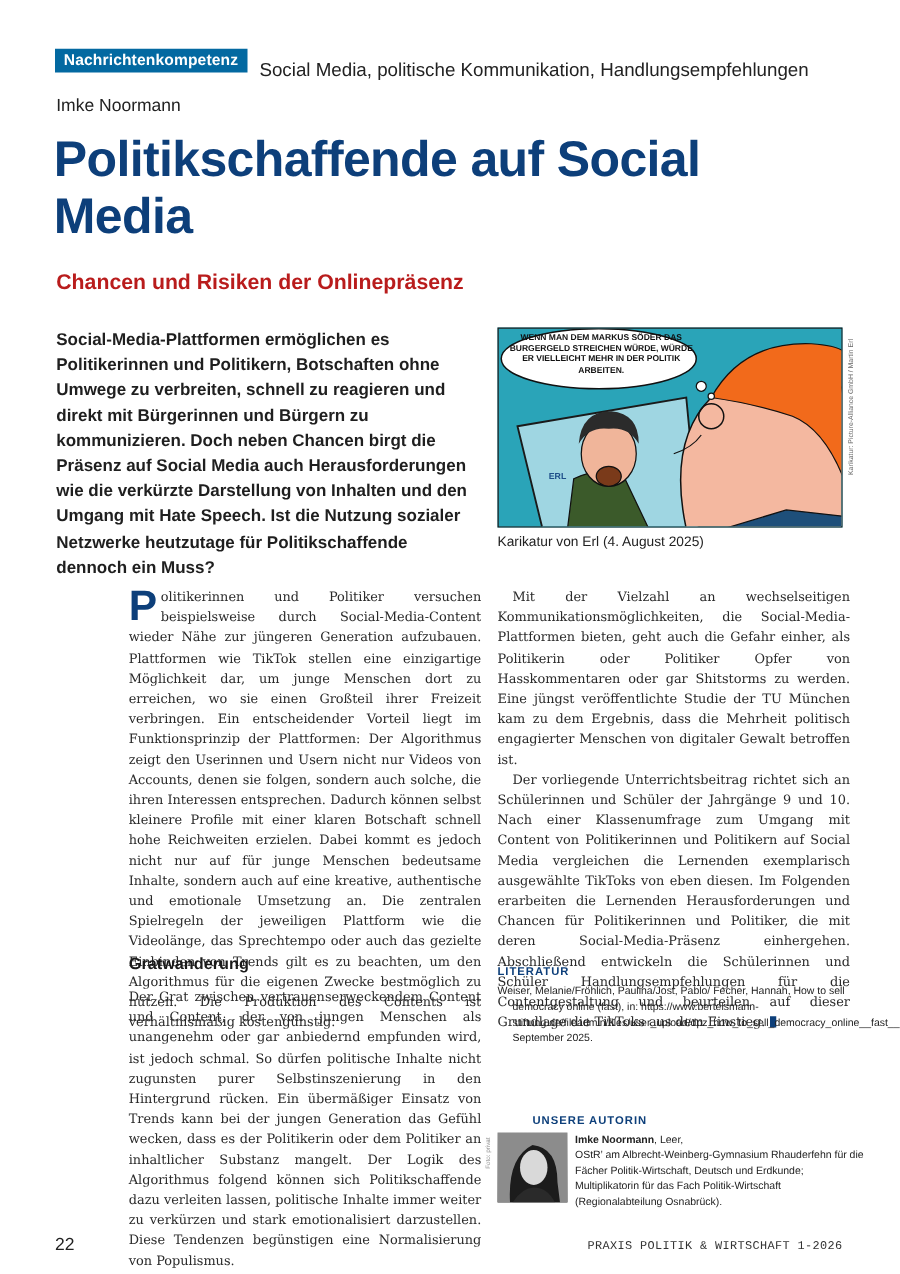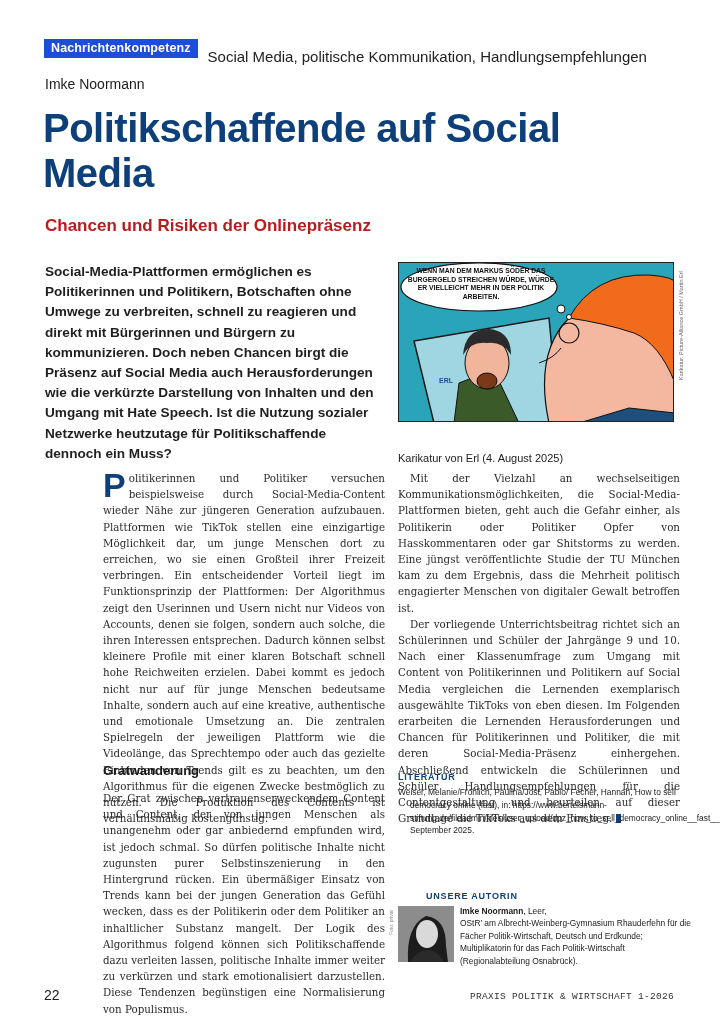--- a/index.html
+++ b/index.html
@@ -1,32 +1,32 @@
 <!DOCTYPE html>
 <html><head>
 <meta charset="utf-8">
 <style>
   * { margin:0; padding:0; box-sizing:border-box; }
   html, body { width:720px; height:1019px; background:#ffffff; overflow:hidden; }
   body { position:relative; font-family:"Liberation Sans", sans-serif; color:#1a1a1a; }
 
   .kicker-row { position:absolute; left:44px; top:32px; display:flex; align-items:center; gap:10px; }
-  .kicker { background:#1d4ed8; color:#fff; font-weight:700; font-size:12.5px; padding:2px 7px 3px; letter-spacing:0.1px; }
+  .kicker { background:#0369a1; color:#fff; font-weight:700; font-size:12.5px; padding:2px 7px 3px; letter-spacing:0.1px; }
   .kicker-tags { font-size:15px; color:#222;margin-top:16px; }
 
   .author { position:absolute; left:45px; top:76px; font-size:14px; color:#222; }
   .title { position:absolute; left:43px; top:106px; font-size:40px; line-height:45px; font-weight:700; color:#0d3f7a; letter-spacing:-0.5px; width:560px; }
   .subtitle { position:absolute; left:45px; top:216px; font-size:17px; color:#b91c1c; font-weight:700; }
 
   .lead { position:absolute; left:45px; top:262px; width:335px; font-size:13.6px; line-height:20.2px; font-weight:700; color:#1f1f1f; }
 
   .cartoon { position:absolute; left:398px; top:262px; width:276px; height:160px; background:#2aa4b8; border:1px solid #222; overflow:hidden; }
   .credit-vert { position:absolute; left:678px; top:262px; width:10px; height:120px; }
   .credit-vert span { position:absolute; left:0; top:118px; transform:rotate(-90deg); transform-origin:left top; font-size:5.5px; color:#666; white-space:nowrap; }
-  .caption { position:absolute; left:398px; top:428px; font-size:11px; color:#222;margin-top:24px; }
+  .caption { position:absolute; left:398px; top:428px; font-size:11px; color:#222; }
 
   .col { position:absolute; top:470px; width:282px; font-family:"DejaVu Serif", serif; font-size:10.3px; line-height:16.2px; color:#2a2a2a; text-align:justify; hyphens:auto; }
   .col-left { left:103px; }
   .col-right { left:398px; }
   .dropcap { float:left; font-family:"Liberation Sans", sans-serif; font-weight:700; color:#0d3f7a; font-size:34px; line-height:27px; margin:2px 3px 0 0; }
   .indent { text-indent:12px; }
   .endmark { display:inline-block; width:5px; height:9px; background:#0d3f7a; margin-left:4px; vertical-align:-1px; }
 
   .section-head { position:absolute; left:103px; top:763px; font-size:13px; font-weight:700; color:#1a1a1a; }
   .col2 { position:absolute; left:103px; top:790px; width:282px; font-family:"DejaVu Serif", serif; font-size:10.3px; line-height:16.2px; color:#2a2a2a; text-align:justify; }

